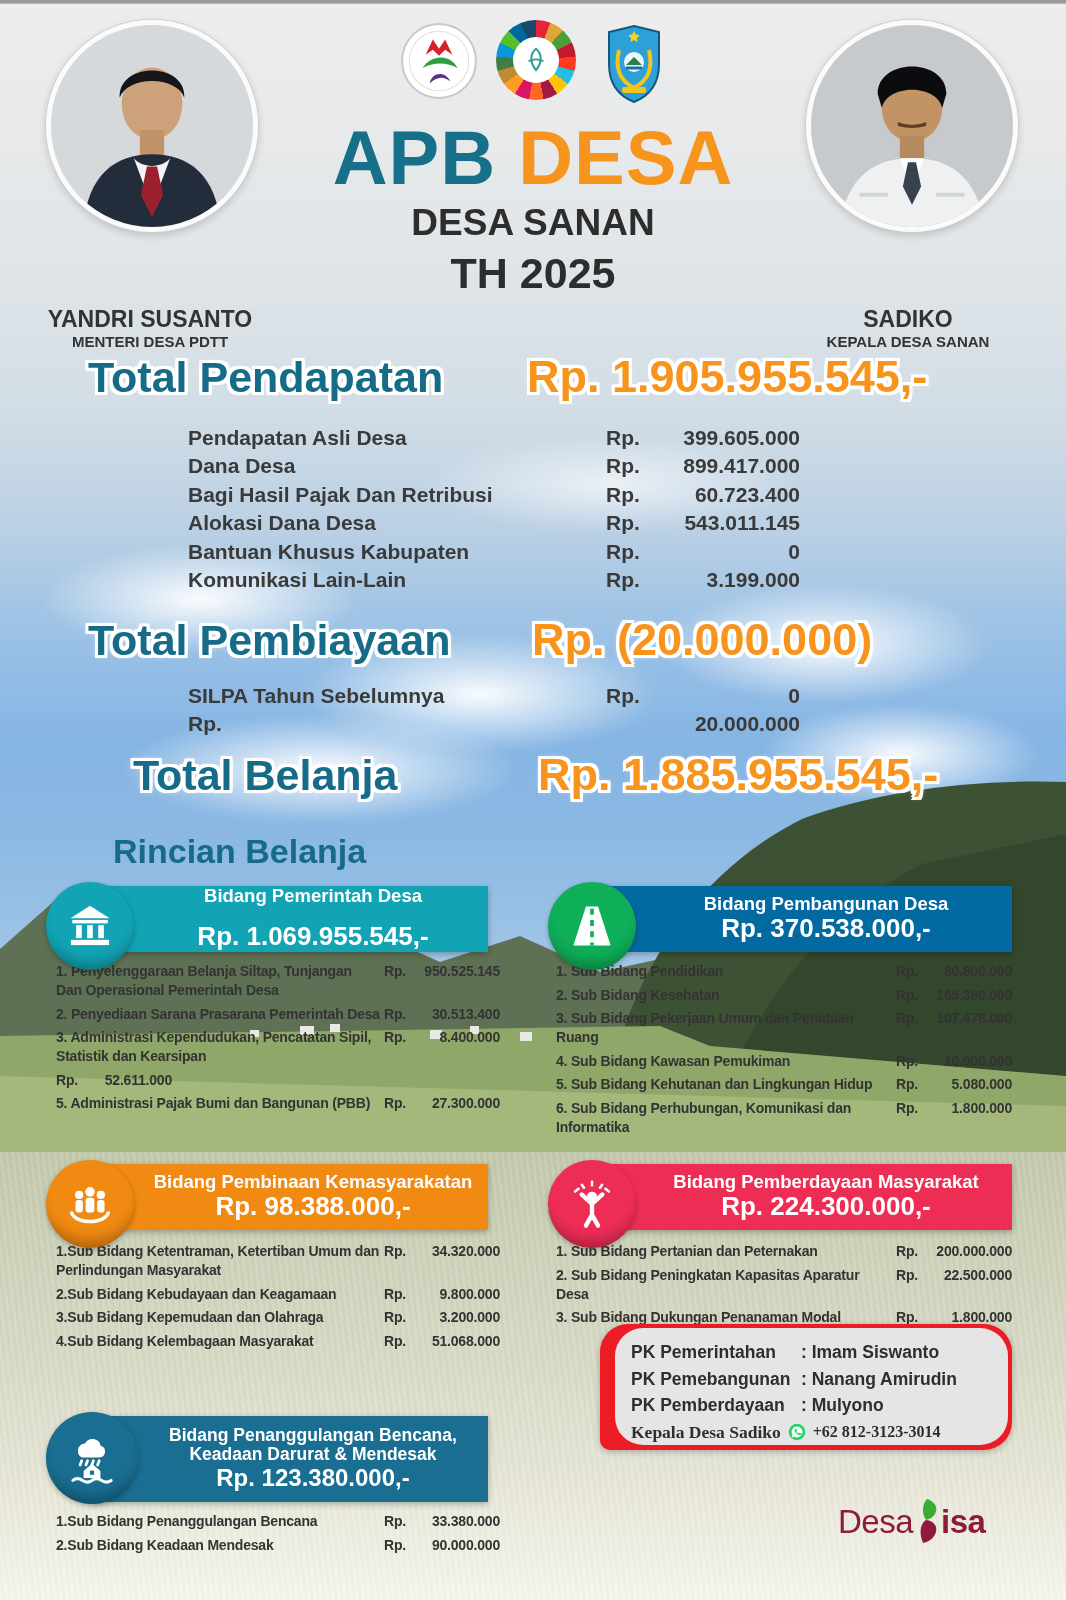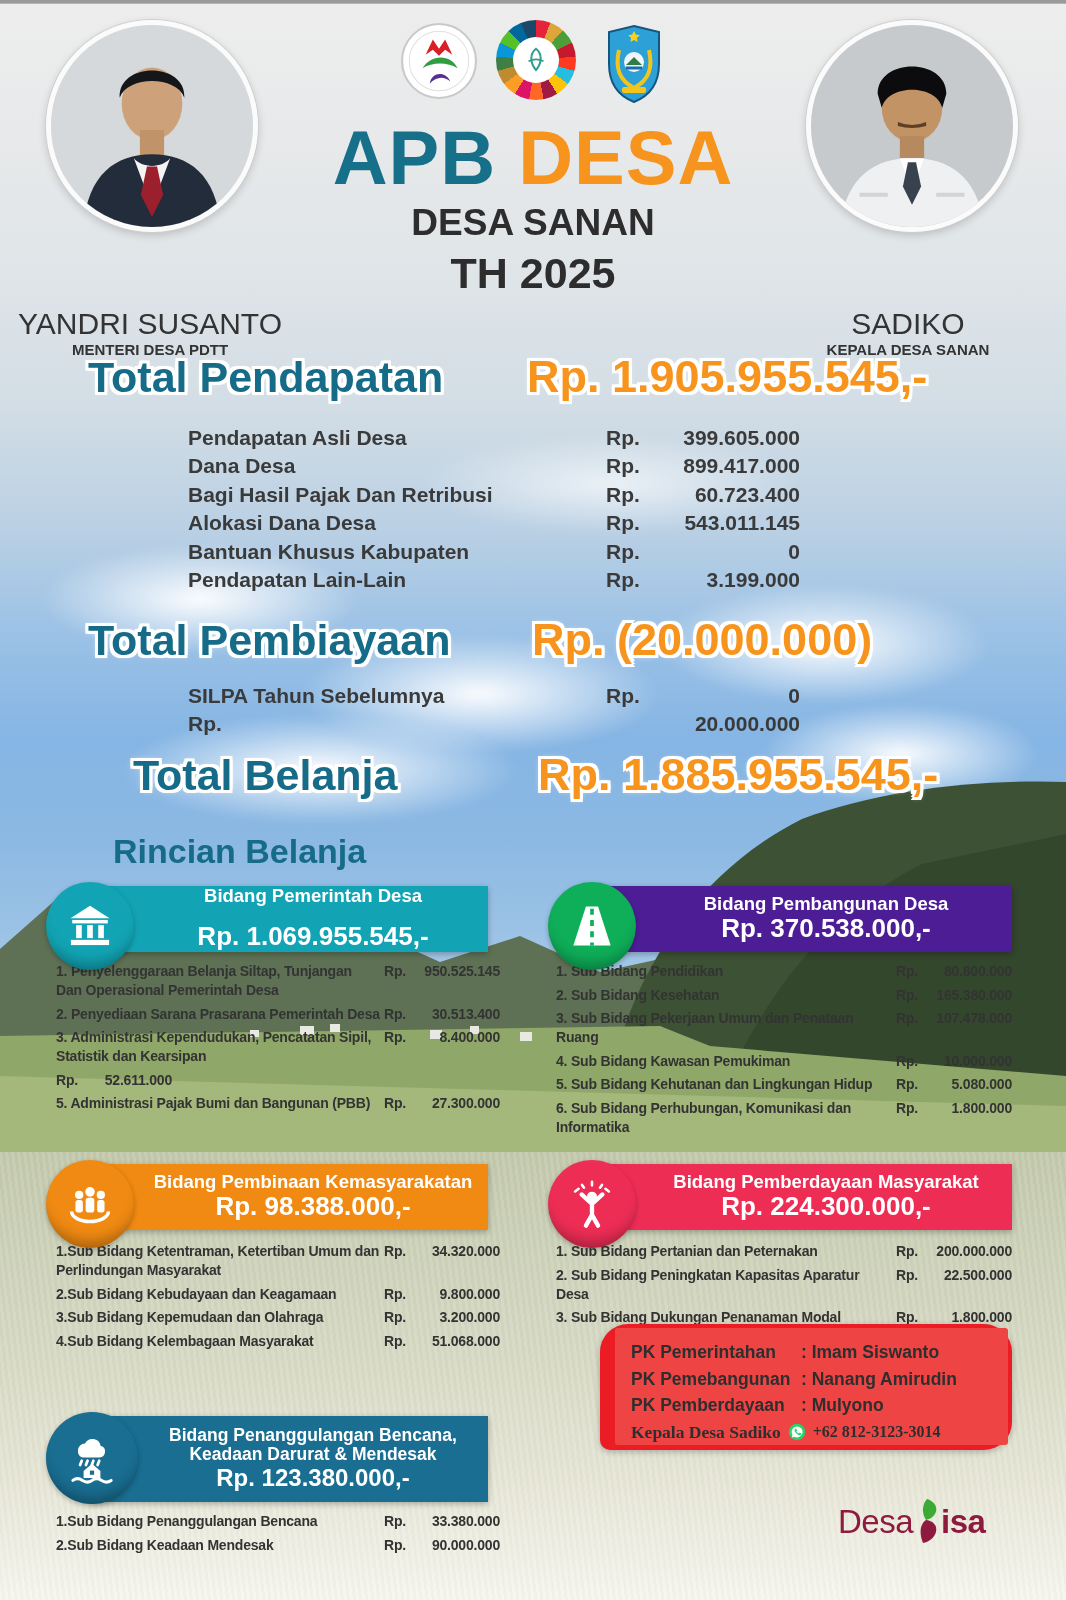--- a/index.html
+++ b/index.html
@@ -21,21 +21,21 @@
   .logo{position:absolute;}
   .sdgs{border-radius:50%;
     background:conic-gradient(#e5243b 0 21deg,#dda63a 21deg 42deg,#4c9f38 42deg 64deg,#c5192d 64deg 85deg,#ff3a21 85deg 106deg,#26bde2 106deg 127deg,#fcc30b 127deg 148deg,#a21942 148deg 169deg,#fd6925 169deg 190deg,#dd1367 190deg 212deg,#fd9d24 212deg 233deg,#bf8b2e 233deg 254deg,#3f7e44 254deg 275deg,#0a97d9 275deg 296deg,#56c02b 296deg 317deg,#00689d 317deg 338deg,#19486a 338deg 360deg);}
   .sdgs .hole{position:absolute;inset:17px;border-radius:50%;background:#fff;display:flex;align-items:center;justify-content:center;}
   .big-title{position:absolute;left:0;top:116px;width:100%;text-align:center;
     font-size:76px;font-weight:bold;letter-spacing:1px;line-height:1;}
   .t-apb{color:#177089;} .t-desa{color:#f7941d;}
   .village{position:absolute;left:0;top:200px;width:100%;text-align:center;font-size:37px;font-weight:bold;color:#2d2d2d;line-height:1;}
   .year{position:absolute;left:0;top:248px;width:100%;text-align:center;font-size:43px;font-weight:bold;color:#2d2d2d;line-height:1;}
   .official{position:absolute;text-align:center;color:#333;}
-  .official .nm{font-size:30px;font-weight:normal;line-height:1.1;}
+  .official .nm{font-size:23px;font-weight:bold;line-height:1.1;}
   .official .rl{font-size:15px;font-weight:bold;line-height:1.3;}
   
   .ow{text-shadow:-3px -3px 0 #fff,3px -3px 0 #fff,-3px 3px 0 #fff,3px 3px 0 #fff,-3px 0 0 #fff,3px 0 0 #fff,0 -3px 0 #fff,0 3px 0 #fff,0 0 6px #fff;}
   .sec-label{position:absolute;font-size:43px;font-weight:bold;color:#156b88;line-height:1;}
   .sec-amount{position:absolute;font-size:45px;font-weight:bold;color:#f7941d;line-height:1;}
   .t-items{position:absolute;left:188px;width:612px;}
   .t-row{display:flex;font-size:21px;font-weight:bold;color:#3a3a3a;line-height:28.4px;}
   .t-row .lbl{width:418px;}
   .t-row .cur{width:48px;}
   .t-row .num{flex:1;text-align:right;}
@@ -50,21 +50,21 @@
   .c-head.tall .c-name{font-size:17.5px;max-width:330px;}
   .c-head.tall .c-amount{font-size:24px;}
   .c-items{position:absolute;font-size:14px;font-weight:bold;color:#333;letter-spacing:-0.2px;}
   .c-row{display:flex;margin-bottom:4.5px;line-height:19px;}
   .c-row .lbl{flex:1;padding-right:4px;}
   .c-row .cur{width:30px;}
   .c-row .num{width:86px;text-align:right;}
   
   .pk{position:absolute;left:600px;top:1320px;width:412px;height:126px;background:#ec1c24;
     border-radius:28px 28px 28px 10px;box-shadow:0 2px 6px rgba(0,0,0,.25);}
-  .pk-inner{position:absolute;top:4px;right:4px;bottom:5px;left:15px;background:#ef4444;border-radius:3px;
+  .pk-inner{position:absolute;top:4px;right:4px;bottom:5px;left:15px;background:#e5e5e5;border-radius:28px;
     padding:11px 14px 0 16px;box-sizing:border-box;}
   .pk-row{display:flex;font-size:17.5px;font-weight:bold;color:#2e2e2e;line-height:26.5px;}
   .pk-row .pk-label{width:170px;}
   .pk-row.phone{align-items:center;gap:7px;font-family:Liberation Serif, serif;}
   .pk-row .pk-phone{font-size:16px;}
   .wa{width:18px;height:18px;flex:0 0 18px;}
   
   .brand{position:absolute;left:838px;top:1494px;display:flex;align-items:center;}
   .brand .b1{font-size:33px;color:#8e1b3f;font-weight:400;letter-spacing:-0.5px;}
   .brand .b2{font-size:33px;color:#8e1b3f;font-weight:bold;letter-spacing:-0.5px;}
@@ -193,21 +193,21 @@
         <span class="num">543.011.145</span>
       </div>
 
       <div class="t-row">
         <span class="lbl">Bantuan Khusus Kabupaten</span>
         <span class="cur">Rp.</span>
         <span class="num">0</span>
       </div>
 
       <div class="t-row">
-        <span class="lbl">Pendapatan Lain-Lain</span>
+        <span class="lbl">Komunikasi Lain-Lain</span>
         <span class="cur">Rp.</span>
         <span class="num">3.199.000</span>
       </div>
     </div>
 
   <div class="sec-label ow" style="left:88px;top:615px;">Total Pembiayaan</div>
   <div class="sec-amount ow" style="left:532px;top:613px;">Rp. (20.000.000)</div>
   <div class="t-items" style="top:678px;">
 
       <div class="t-row">
@@ -272,21 +272,21 @@
         <span class="num">27.300.000</span>
       </div>
     </div>
 
   <div class="c-circle" style="left: 548px; top: 878px; background-color: rgb(15, 174, 89); color: rgb(15, 174, 89);">
     <svg viewBox="0 0 24 24" width="52" height="52">
       <path fill="#fff" d="M9.2 3 H14.8 L20.6 21 H3.4 Z"></path>
       <path stroke="currentColor" stroke-width="1.7" stroke-dasharray="2.8 2.4" d="M12 4 V21" fill="none"></path>
     </svg>
   </div>
-  <div class="c-head" style="left: 592px; top: 882px; width: 420px; height: 66px; background-color: #4c1d95; color: rgb(255, 255, 255);">
+  <div class="c-head" style="left: 592px; top: 882px; width: 420px; height: 66px; background-color: #0369a1; color: rgb(255, 255, 255);">
     <div class="c-name">Bidang Pembangunan Desa</div>
     <div class="c-amount">Rp. 370.538.000,-</div>
   </div>
   <div class="c-items" style="left:556px;top:958px;width:456px;">
 
       <div class="c-row">
         <span class="lbl">1. Sub Bidang Pendidikan</span>
         <span class="cur">Rp.</span>
         <span class="num">80.800.000</span>
       </div>

